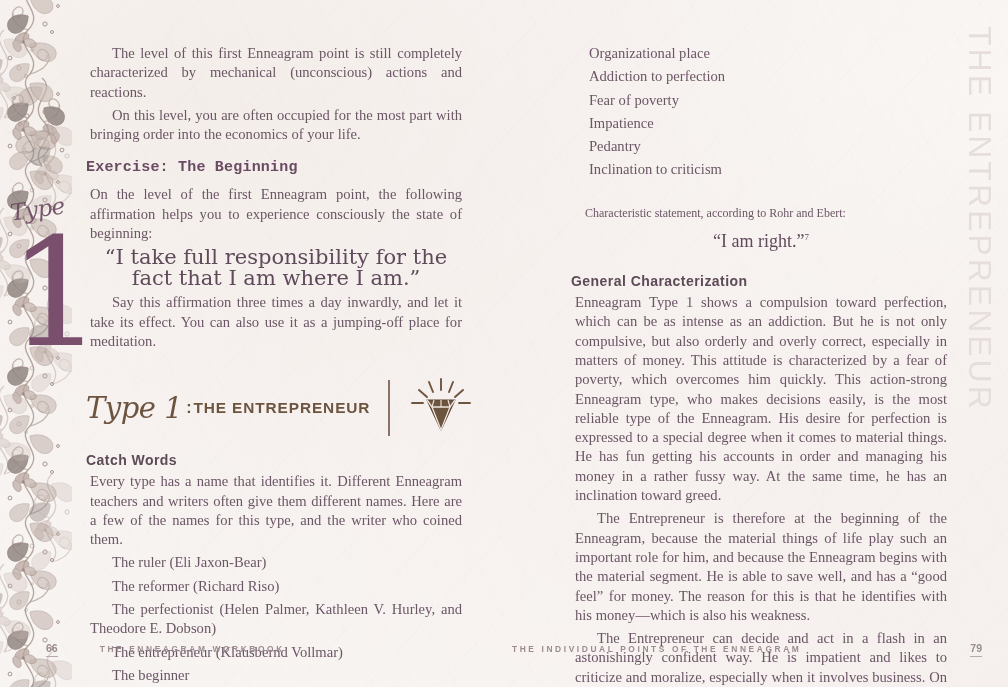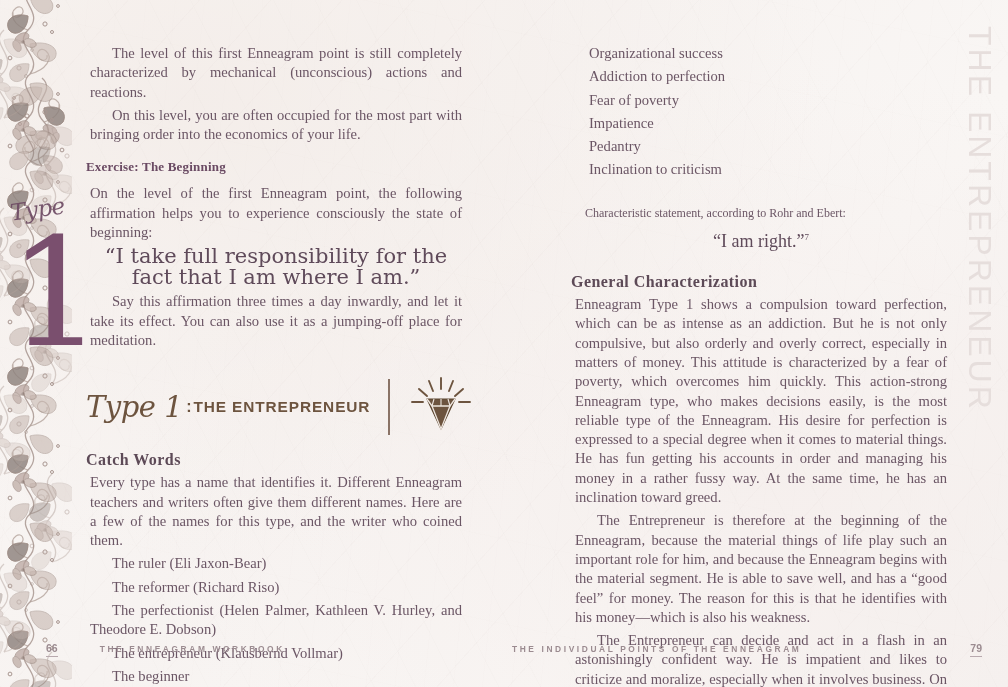--- a/index.html
+++ b/index.html
@@ -122,30 +122,30 @@
   }
   p.para.indent { text-indent: 22px; }
 
   .list-line {
     text-indent: 22px;
     text-align: left;
   }
   .list-line.wrap { text-indent: 22px; text-align: justify; }
 
   h2.section-head {
-    font-family: Liberation Serif, serif;
-    font-size: 13px;
+    font-family: Liberation Mono, monospace;
+    font-size: 15px;
     font-weight: bold;
     color: #6a4a63;
     margin: 15px 0 9px 0;
     letter-spacing: .2px;
   }
   h3.mini-head {
-    font-family: Liberation Serif, serif;
-    font-size: 16px;
+    font-family: Liberation Sans, sans-serif;
+    font-size: 14px;
     font-weight: bold;
     color: #5d4a57;
     letter-spacing: .45px;
     margin: 13px 0 3px 0;
   }
 
   .affirmation {
     font-family: "DejaVu Serif", serif;
     font-size: 21px;
     line-height: 21px;
@@ -359,21 +359,21 @@
       <p class="list-line wrap">According to Oscar Ichazo, the aggression-impeded idealist and puritan.</p>
 
       <h3 class="mini-head">Key Words</h3>
 
     </div>
   </div>
 
   <div class="page page-right">
     <div class="col-body">
 
-      <p class="list-line" style="text-indent:14px">Organizational success</p>
+      <p class="list-line" style="text-indent:14px">Organizational place</p>
       <p class="list-line" style="text-indent:14px">Addiction to perfection</p>
       <p class="list-line" style="text-indent:14px">Fear of poverty</p>
       <p class="list-line" style="text-indent:14px">Impatience</p>
       <p class="list-line" style="text-indent:14px">Pedantry</p>
       <p class="list-line" style="text-indent:14px">Inclination to criticism</p>
 
       <p class="char-stmt" style="margin-top:24px; text-indent:14px">Characteristic statement, according to Rohr and Ebert:</p>
 
       <p class="quote-big"><span>“I am right.”</span><sup>7</sup></p>
 

